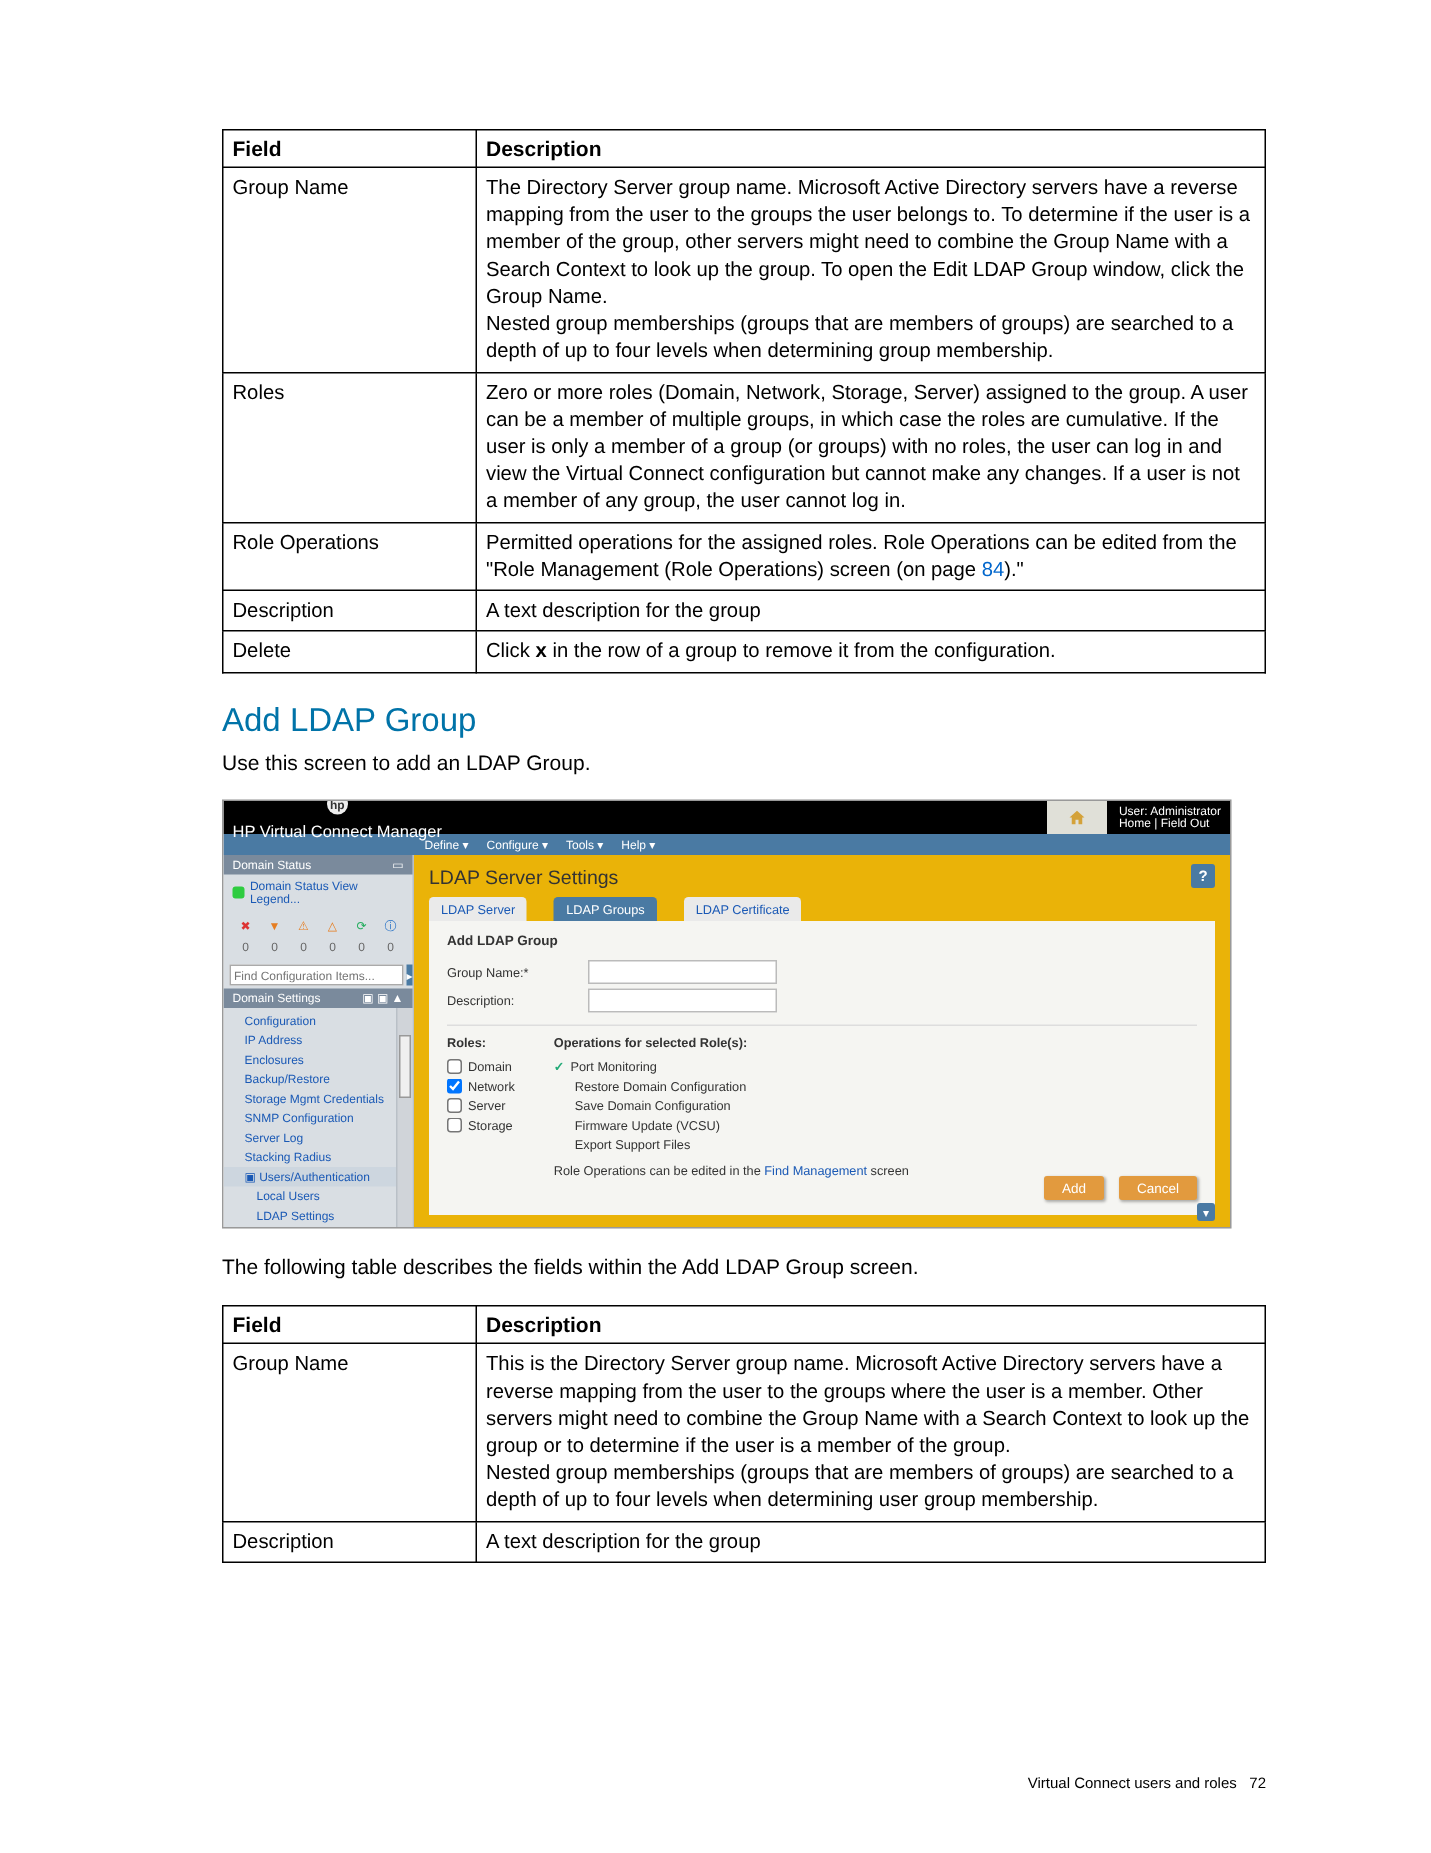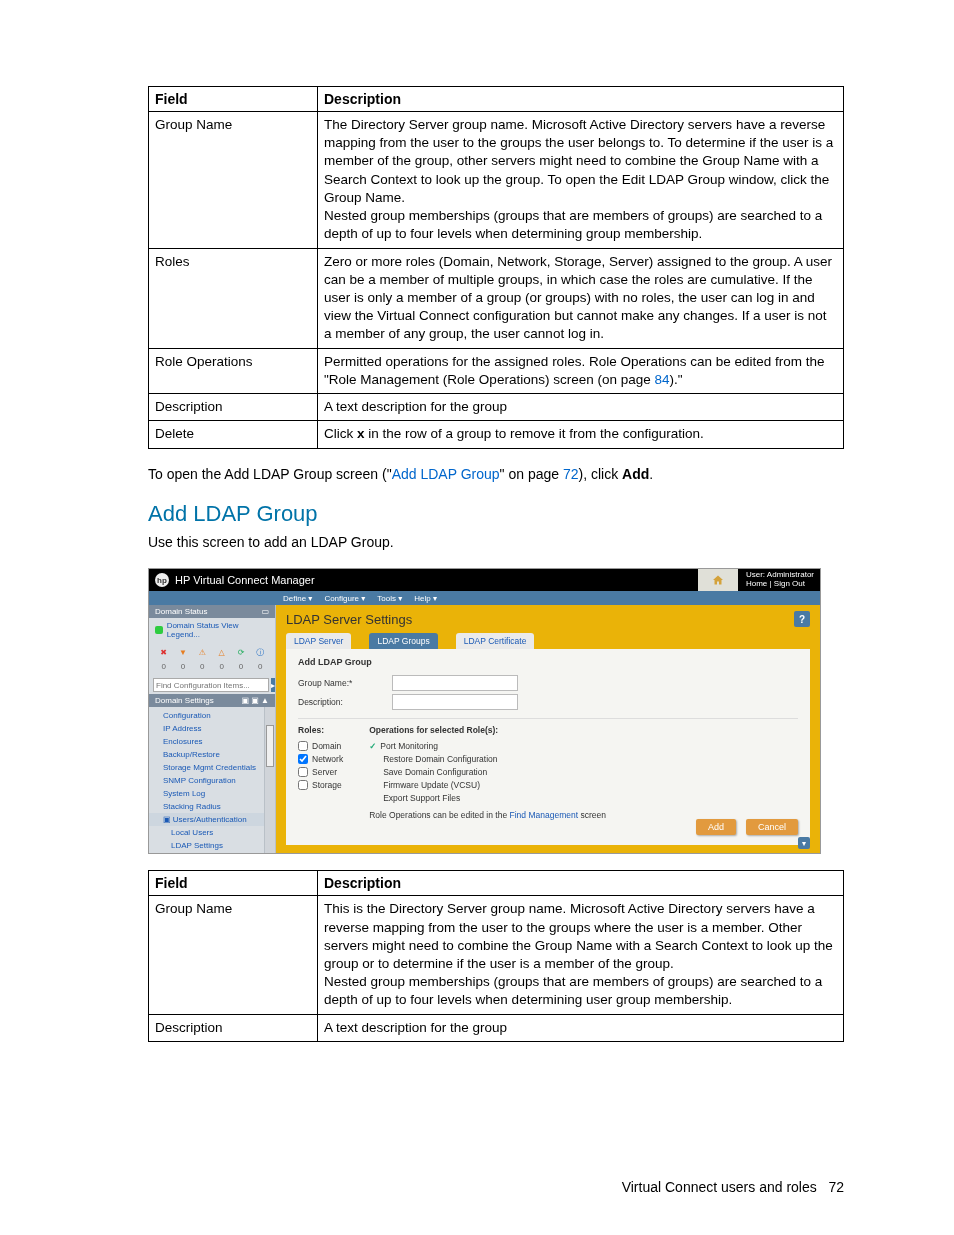--- a/index.html
+++ b/index.html
@@ -49,21 +49,21 @@
   h2.section-heading {
     color: #0073a8;
     font-weight: normal;
     font-size: 22px;
     margin: 18px 0 6px 0;
   }
   .footer {
     position: absolute;
     bottom: 40px;
     right: 110px;
-    font-size: 14px;
+    font-size: 10px;
   }
   .screenshot {
     width: 673px;
     height: 286px;
     border: 1px solid #999;
     box-sizing: border-box;
     background: #eee;
     position: relative;
     overflow: hidden;
     margin: 0 0 16px 0;
@@ -71,21 +71,21 @@
   .ss-titlebar {
     height: 22px;
     background: #000;
     color: #fff;
     font-size: 11px;
     display: flex;
     align-items: center;
     padding: 0 6px;
     justify-content: space-between;
   }
-  .ss-titlebar .left { display: flex; align-items: center; gap: 6px; }
+  .ss-titlebar .left { display: flex; align-items: center; gap: 6px; flex-direction: column; }
   .hp-logo {
     width: 14px; height: 14px; border-radius: 50%; background: #eee; color: #333;
     display: inline-flex; align-items: center; justify-content: center;
     font-size: 8px; font-weight: bold;
   }
   .ss-titlebar .right { font-size: 8px; line-height: 1.1; text-align: left; }
   .ss-menubar {
     height: 14px;
     background: #4a7aa3;
     color: #fff;
@@ -251,43 +251,40 @@
           <td>Description</td>
           <td>A text description for the group</td>
         </tr>
         <tr>
           <td>Delete</td>
           <td>Click <b>x</b> in the row of a group to remove it from the configuration.</td>
         </tr>
       </tbody>
   </table>
 
-  <p class="body-para">
-    <span>To open the Add LDAP Group screen ("</span><span class="link">Add LDAP Group</span><span>" on page </span><span class="link">72</span><span>), click </span><b>Add</b><span>.</span>
-  </p>
 
   <h2 class="section-heading">Add LDAP Group</h2>
 
   <p class="body-para" style="margin-top:4px;">Use this screen to add an LDAP Group.</p>
 
   <div class="screenshot">
     <div class="ss-titlebar">
       <div class="left">
         <span class="hp-logo">hp</span>
         <span>HP Virtual Connect Manager</span>
       </div>
       <div style="display:flex;align-items:center;gap:8px;">
         <div class="home-icon">
           <svg viewBox="0 0 24 24">
               <path fill="#d4a23a" d="M12 3l10 9h-3v9h-5v-6h-4v6H5v-9H2z"></path>
             </svg>
         </div>
         <div class="right">
           <div>User: Administrator</div>
-          <div>Home | Sign Out</div>
+          <div>Home | Field Out</div>
         </div>
       </div>
     </div>
     <div class="ss-menubar">
       <span>Define ▾</span>
       <span>Configure ▾</span>
       <span>Tools ▾</span>
       <span>Help ▾</span>
     </div>
     <div class="ss-body">
@@ -323,21 +320,21 @@
             <span>▣ ▣ ▲</span>
         </div>
         <div style="display:flex; flex:1; overflow:hidden;">
           <div class="side-tree" id="side-tree">
               <div class="item">Configuration</div>
               <div class="item">IP Address</div>
               <div class="item">Enclosures</div>
               <div class="item">Backup/Restore</div>
               <div class="item">Storage Mgmt Credentials</div>
               <div class="item">SNMP Configuration</div>
-              <div class="item">System Log</div>
+              <div class="item">Server Log</div>
               <div class="item">Stacking Radius</div>
               <div class="item selected"><span>▣ </span>Users/Authentication</div>
               <div class="item sub">Local Users</div>
               <div class="item sub">LDAP Settings</div>
               <div class="item sub">Radius Settings</div>
             </div>
           <div class="side-scroll">
               <div class="thumb"></div>
             </div>
         </div>
@@ -383,20 +380,21 @@
           <div class="btn-row">
             <div class="btn">Add</div>
             <div class="btn">Cancel</div>
           </div>
         </div>
         <div class="corner-icon">▾</div>
       </div>
     </div>
   </div>
 
+  <p class="body-para">The following table describes the fields within the Add LDAP Group screen.</p>
 
   <table class="doc-table">
     <thead>
       <tr>
         <th>Field</th>
         <th>Description</th>
       </tr>
     </thead>
     <tbody id="table2-body">
         <tr>

